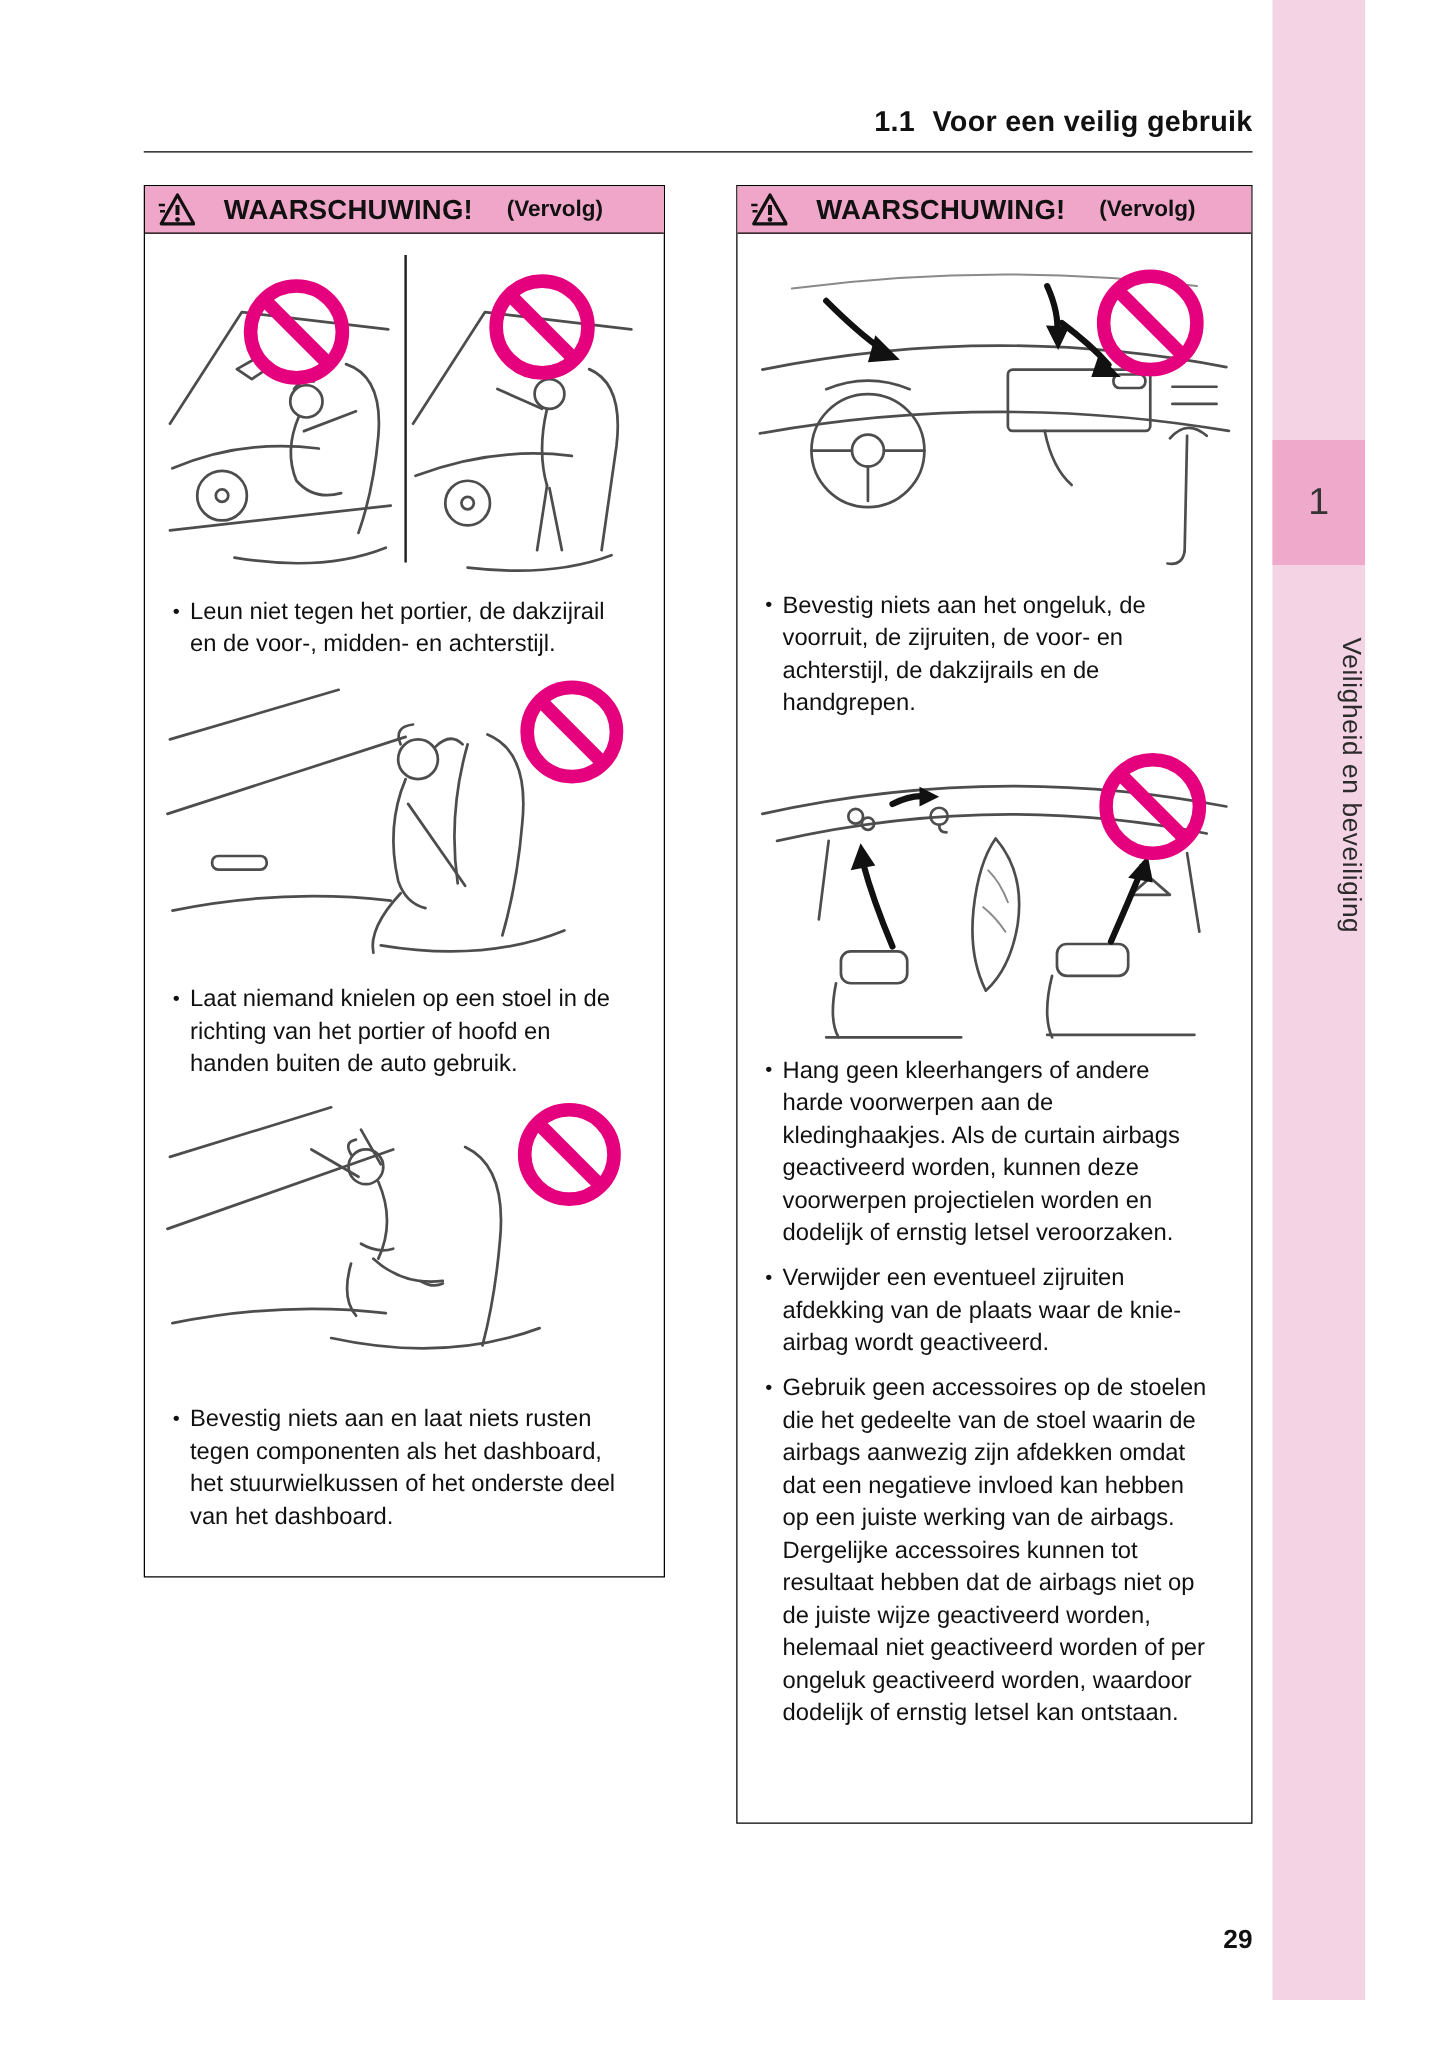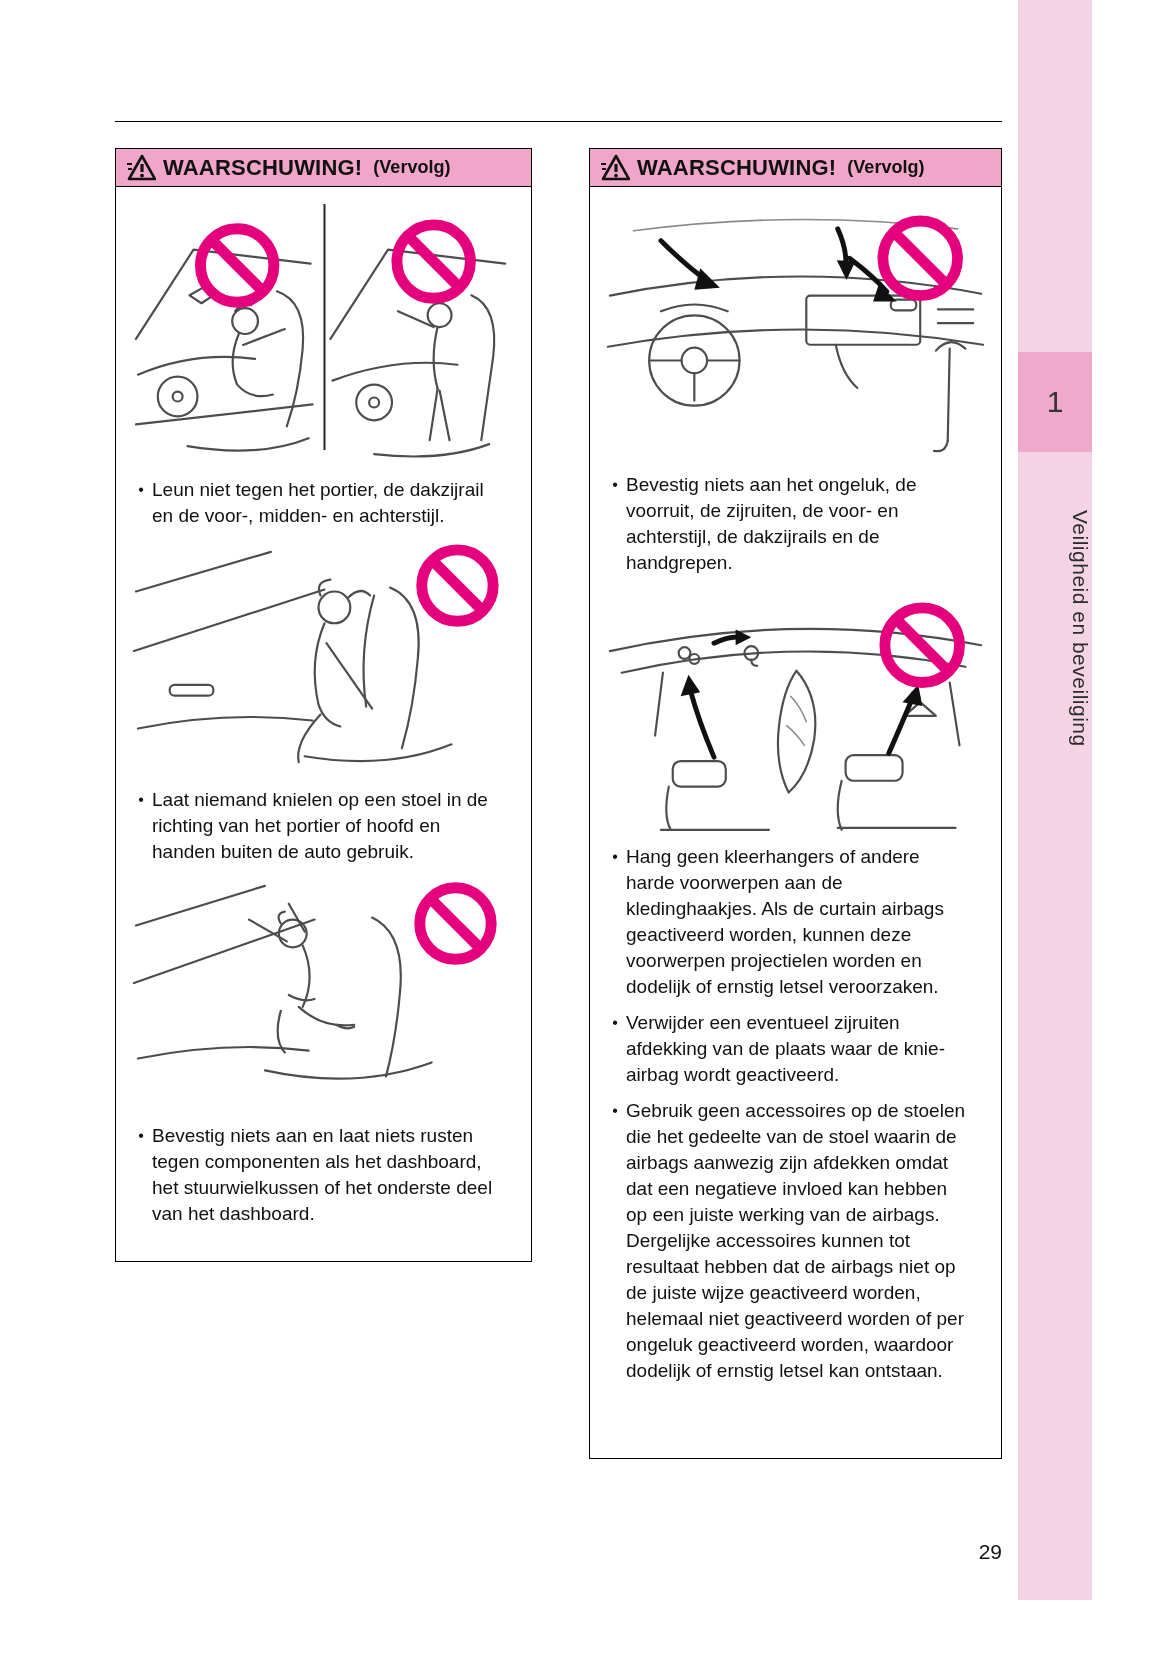--- a/index.html
+++ b/index.html
@@ -23,21 +23,21 @@
     font-size:30px;color:#333;}
   .sidebar-label{position:absolute;left:1018px;top:468px;width:74px;height:320px;
     display:flex;align-items:flex-start;justify-content:center;
     writing-mode:vertical-rl;font-size:21px;color:#2b2b2b;letter-spacing:.5px;}
 
   
   .warning-box{position:absolute;border:1.4px solid #000;background:#fff;box-sizing:border-box;}
   .warning-box.left{left:115px;top:148px;width:417px;height:1114px;}
   .warning-box.right{left:589px;top:148px;width:413px;height:1311px;}
   .warning-header{height:38px;background:var(--warning-header-bg,#f0a6c8);
-    border-bottom:1.2px solid #000;display:flex;align-items:center;gap:7px;padding:0 0 0 10px;box-sizing:border-box;}
+    border-bottom:1.2px solid #000;display:flex;align-items:center;gap:23px;padding:0 0 0 10px;box-sizing:border-box;}
   .warning-title{font-weight:bold;font-size:22px;letter-spacing:.2px;}
   .warning-continued{font-weight:bold;font-size:18px;margin-left:4px;}
   .warning-content{padding:12px 14px 10px 14px;}
 
   
   .bullet{display:flex;font-size:19px;line-height:26px;margin:8px 0 10px 0;padding-right:14px;}
   .bullet .dot{flex:0 0 22px;text-align:center;font-size:16px;line-height:26px;}
   .bullet .txt{flex:1;}
 
   
@@ -45,27 +45,30 @@
   .sk{fill:none;stroke:#4d4d4d;stroke-width:2.2;stroke-linecap:round;stroke-linejoin:round;}
   .skl{fill:none;stroke:#8a8a8a;stroke-width:1.6;stroke-linecap:round;}
   .divider{stroke:#222;stroke-width:2;}
   .no-sym circle,.no-sym line{stroke:var(--prohibition,#e5007d);stroke-width:11;fill:none;}
   .ar{stroke:#111;stroke-width:5;fill:none;stroke-linecap:round;}
   .arh{fill:#111;stroke:none;}
   .warn-icon{flex:0 0 auto;}
 
   
   .page-number{position:absolute;left:900px;top:1540px;width:102px;text-align:right;
-    font-weight:normal;font-size:21px;}
+    font-weight:bold;font-size:21px;}
 </style>
 </head>
 <body>
 
 <div class="page">
 
+  <div class="header">
+    <span class="sec-num">1.1</span><span>Voor een veilig gebruik</span>
+  </div>
   <div class="header-rule"></div>
 
   <div class="sidebar-strip"></div>
   <div class="sidebar-tab">1</div>
   <div class="sidebar-label">Veiligheid en beveiliging</div>
 
   <div class="warning-box left">
     <div class="warning-header">
       <svg class="warn-icon" width="30" height="27" viewBox="0 0 30 27">
         <line x1="1" y1="10" x2="6" y2="10" stroke="#111" stroke-width="2"></line>

